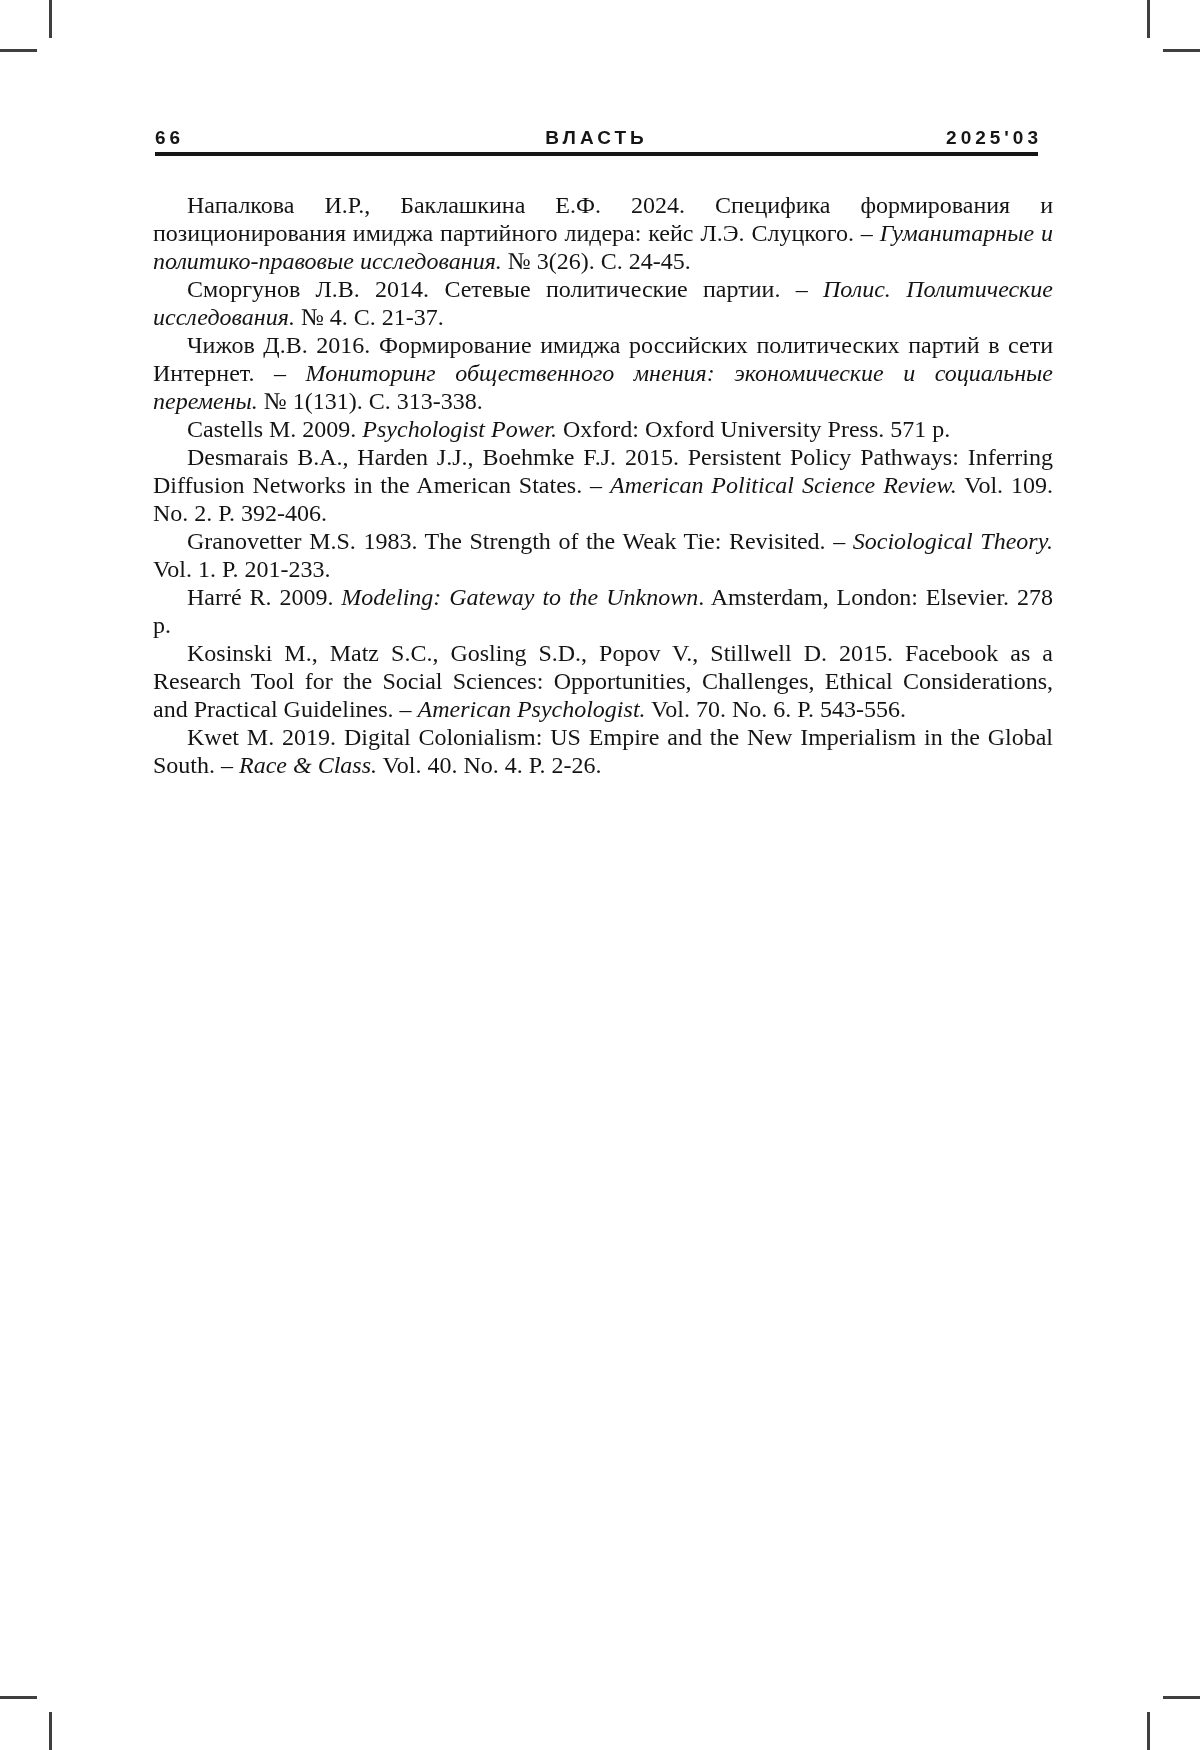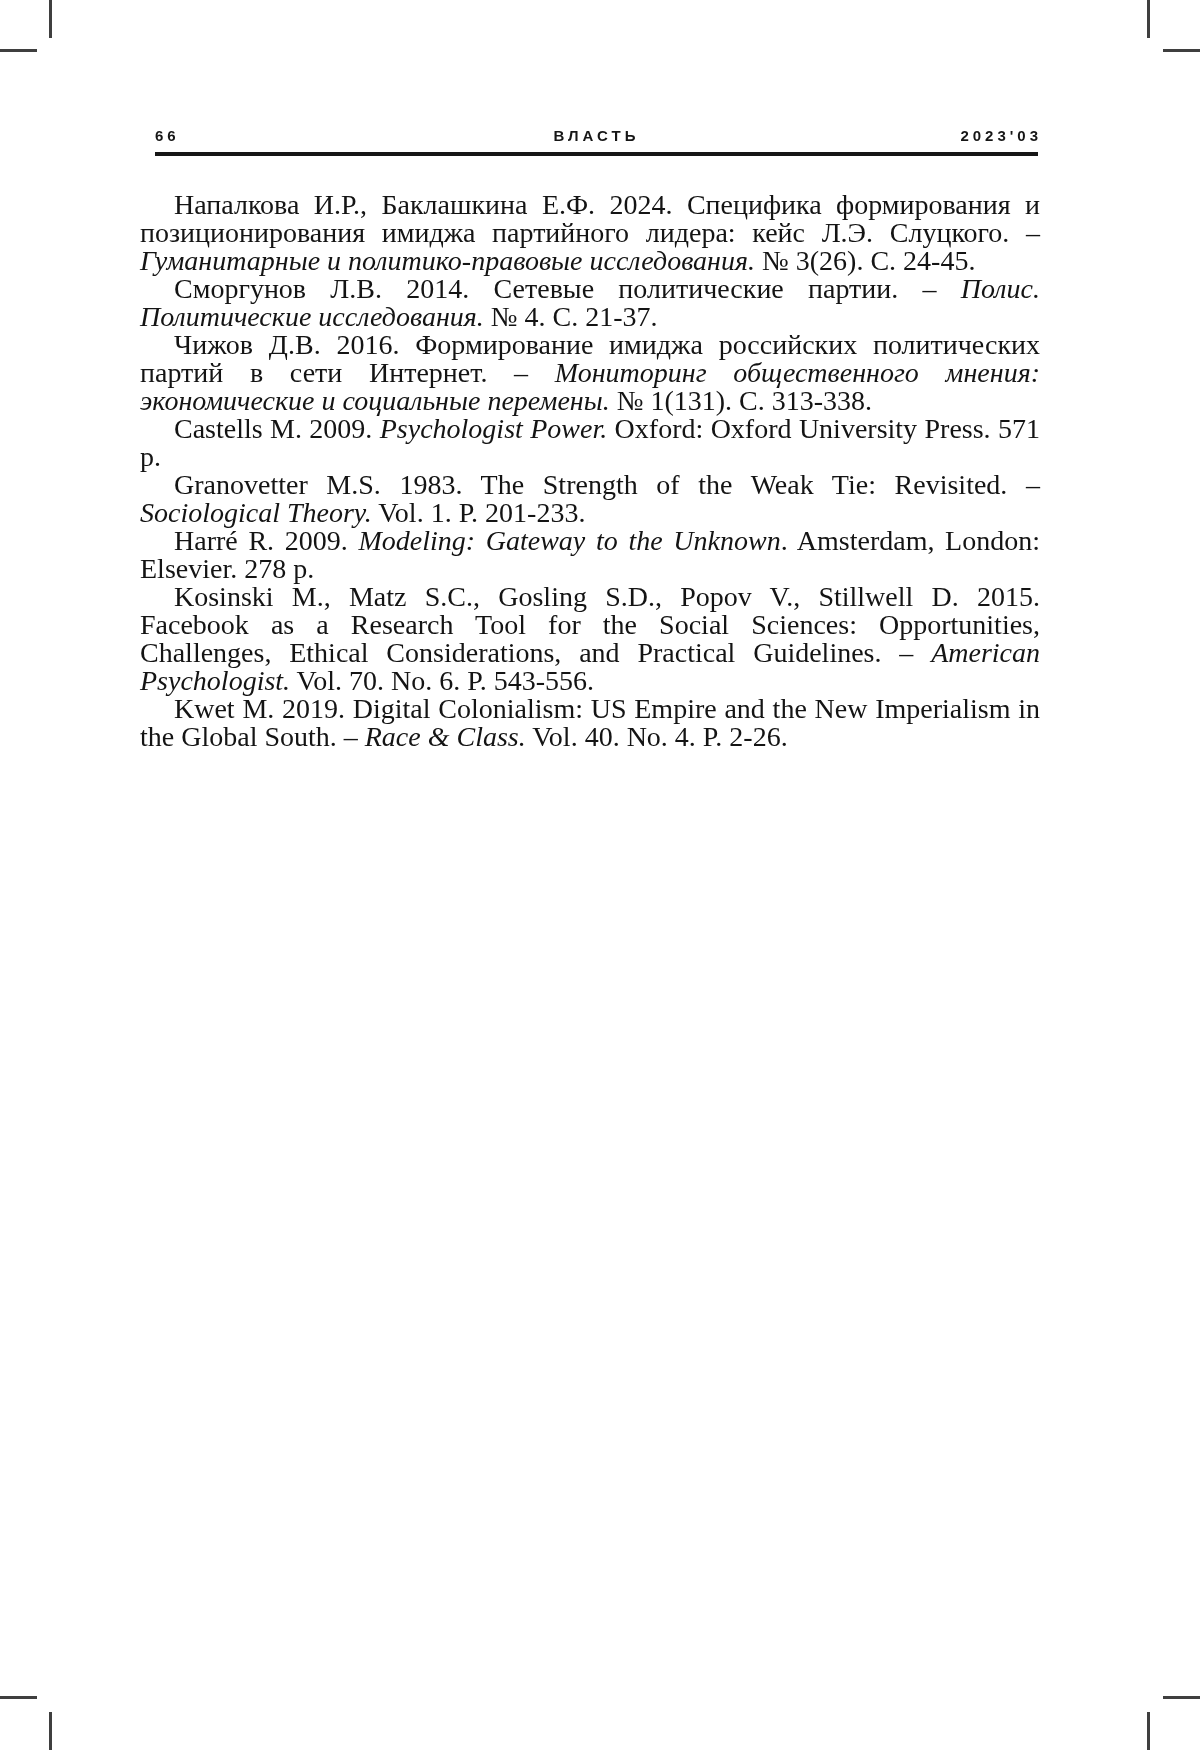--- a/index.html
+++ b/index.html
@@ -16,38 +16,38 @@
   
   .crop { position: absolute; background: #3f3f3f; }
   .crop.v { width: 3px; height: 38px; }
   .crop.h { width: 37px; height: 3px; }
 
   
   .running-head {
     position: absolute; left: 155px; top: 127px; width: 883px; height: 24px;
     font-family: "Liberation Sans", sans-serif;
     font-weight: 700;
-    font-size: 15px;
+    font-size: 19px;
     letter-spacing: 4px;
     color: #161616;
   }
   .running-head .pgnum  { position: absolute; left: 0; top: 0; }
   .running-head .jtitle { position: absolute; left: 50%; transform: translateX(-50%); top: 0; text-align: right; }
   .running-head .issue  { position: absolute; right: -4px; top: 0; }
 
   .head-rule {
     position: absolute; left: 155px; top: 152px;
     width: 883px; height: 4px;
     background: #161616;
   }
 
   
   .refs {
-    position: absolute; left: 140px; top: 191px; width: 900px;
-    font-size: 28px;
+    position: absolute; left: 153px; top: 191px; width: 900px;
+    font-size: 24px;
     line-height: 28px;
     text-align: justify;
     text-justify: inter-word;
   }
   .ref { margin: 0; text-indent: 34px; }
   .ref em { font-style: italic; }
 </style>
 </head>
 <body>
 
@@ -58,28 +58,29 @@
   <div class="crop v" style="left:1147px; top:0;"></div>
   <div class="crop h" style="left:1163px; top:49px;"></div>
   <div class="crop h" style="left:0;     top:1696px;"></div>
   <div class="crop v" style="left:49px;  top:1712px;"></div>
   <div class="crop h" style="left:1163px; top:1696px;"></div>
   <div class="crop v" style="left:1147px; top:1712px;"></div>
 
   <header class="running-head">
     <span class="pgnum">66</span>
     <span class="jtitle">ВЛАСТЬ</span>
-    <span class="issue">2023'03</span>
+    <span class="issue">2025'03</span>
   </header>
   <div class="head-rule"></div>
 
   <main class="refs">
       <p class="ref"><span>Напалкова И.Р., Баклашкина Е.Ф. 2024. Специфика формирования и позиционирования имиджа партийного лидера: кейс Л.Э. Слуцкого. – </span><em>Гуманитарные и политико-правовые исследования.</em><span> № 3(26). С. 24-45.</span></p>
       <p class="ref"><span>Сморгунов Л.В. 2014. Сетевые политические партии. – </span><em>Полис. Политические исследования.</em><span> № 4. С. 21-37.</span></p>
       <p class="ref"><span>Чижов Д.В. 2016. Формирование имиджа российских политических партий в сети Интернет. – </span><em>Мониторинг общественного мнения: экономические и соци­альные перемены.</em><span> № 1(131). С. 313-338.</span></p>
       <p class="ref"><span>Castells M. 2009. </span><em>Psychologist Power.</em><span> Oxford: Oxford University Press. 571 p.</span></p>
+      <p class="ref"><span>Desmarais B.A., Harden J.J., Boehmke F.J. 2015. Persistent Policy Pathways: Inferring Diffusion Networks in the American States. – </span><em>American Political Science Review.</em><span> Vol. 109. No. 2. P. 392-406.</span></p>
       <p class="ref"><span>Granovetter M.S. 1983. The Strength of the Weak Tie: Revisited. – </span><em>Sociological Theory.</em><span> Vol. 1. P. 201-233.</span></p>
       <p class="ref"><span>Harré R. 2009. </span><em>Modeling: Gateway to the Unknown</em><span>. Amsterdam, London: Elsevier. 278 p.</span></p>
       <p class="ref"><span>Kosinski M., Matz S.C., Gosling S.D., Popov V., Stillwell D. 2015. Facebook as a Research Tool for the Social Sciences: Opportunities, Challenges, Ethical Considerations, and Practical Guidelines. – </span><em>American Psychologist.</em><span> Vol. 70. No. 6. P. 543-556.</span></p>
       <p class="ref"><span>Kwet M. 2019. Digital Colonialism: US Empire and the New Imperialism in the Global South. – </span><em>Race &amp; Class.</em><span> Vol. 40. No. 4. P. 2-26.</span></p>
     </main>
 
 </div>
 
 </body></html>

